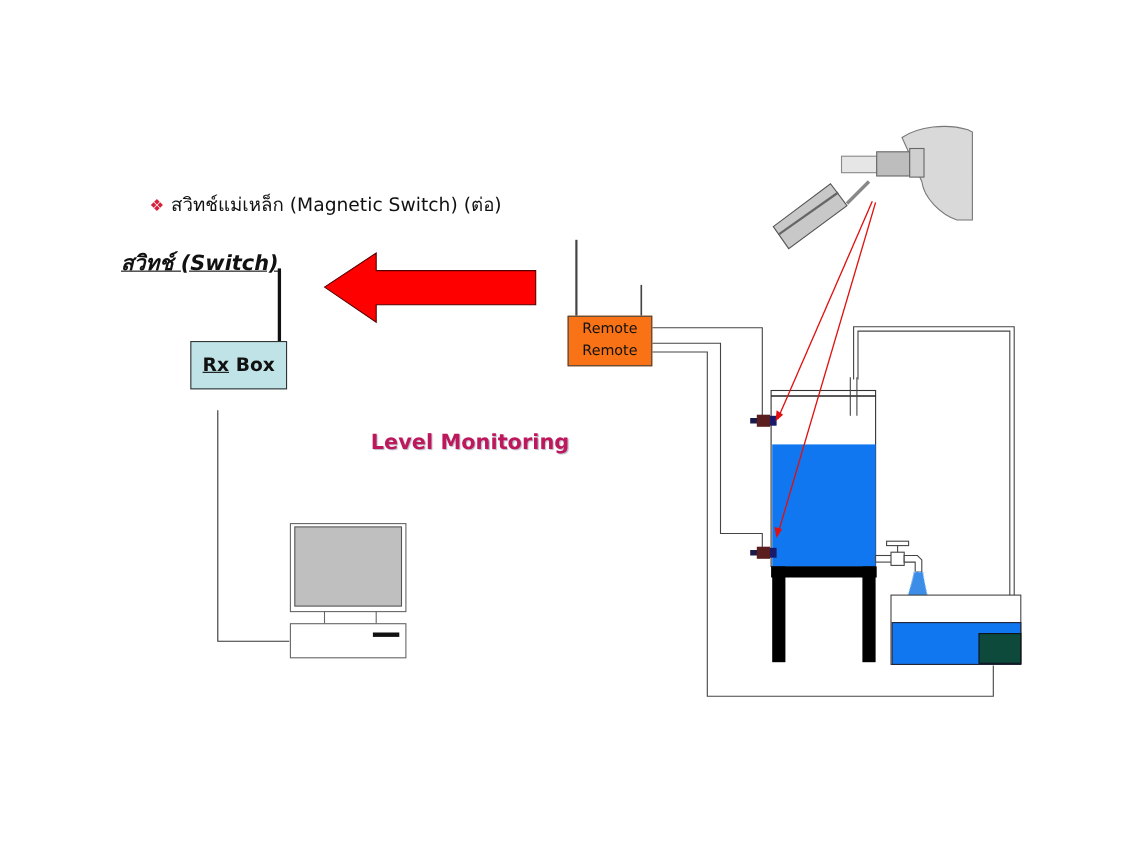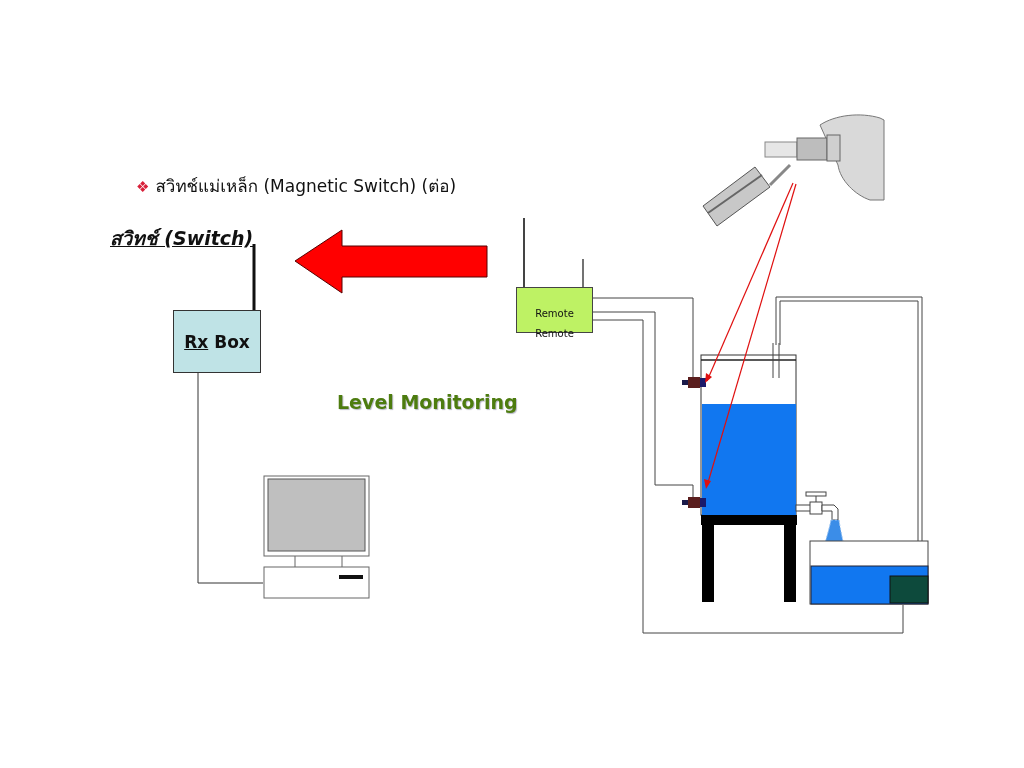--- a/index.html
+++ b/index.html
@@ -1,24 +1,24 @@
 <!DOCTYPE html>
 <html><head>
 <meta charset="utf-8">
 <style>
   html, body { margin:0; padding:0; background:#ffffff; }
   body { width:1024px; height:768px; position:relative; overflow:hidden; font-family:"DejaVu Sans", sans-serif; }
   .abs { position:absolute; }
   #title-line { left:136px; top:172px; font-size:17px; font-weight:normal; color:#111; white-space:nowrap; }
   #title-line .bullet { color:#d8203a; margin-right:6px; font-size:15px; }
   #switch-label { left:110px; top:223px; font-size:19px; font-weight:bold; color:#111; text-decoration:underline; white-space:nowrap;font-style:italic; }
-  #rx-box { left:173px; top:310px; width:88px; height:63px; background:#bfe3e6; border:1px solid #333; box-sizing:border-box; display:flex; align-items:center; justify-content:center; font-weight:bold; font-size:17px; color:#111; }
+  #rx-box { left:173px; top:310px; width:88px; height:44px; background:#bfe3e6; border:1px solid #333; box-sizing:border-box; display:flex; align-items:center; justify-content:center; font-weight:bold; font-size:17px; color:#111; }
   #rx-box .rx { text-decoration:underline; margin-right:6px; }
-  #remote-box { left:516px; top:287px; width:77px; height:46px; background:#bef264; border:1px solid #444; box-sizing:border-box; font-size:10px; text-align:center; line-height:20px; padding-top:16px; color:#111; }
-  #level-label { left:337px; top:391px; font-size:19px; font-weight:bold; color:#4d7c0f; text-shadow:1px 1px 1px #b8b8c8; white-space:nowrap; }
+  #remote-box { left:516px; top:287px; width:77px; height:46px; background:#f97316; border:1px solid #444; box-sizing:border-box; font-size:13px; text-align:center; line-height:20px; padding-top:2px; color:#111; }
+  #level-label { left:337px; top:391px; font-size:19px; font-weight:bold; color:#be185d; text-shadow:1px 1px 1px #b8b8c8; white-space:nowrap; }
   svg#diagram { position:absolute; left:0; top:0; }
 </style>
 </head>
 <body>
 
 <svg id="diagram" width="1024" height="768" viewBox="0 0 1024 768">
 
   <polygon points="295,261 342,230 342,246 487,246 487,277 342,277 342,293" fill="#ff0000" stroke="#550000" stroke-width="1"></polygon>
 
   <line x1="254" y1="244" x2="254" y2="311" stroke="#111" stroke-width="3"></line>

